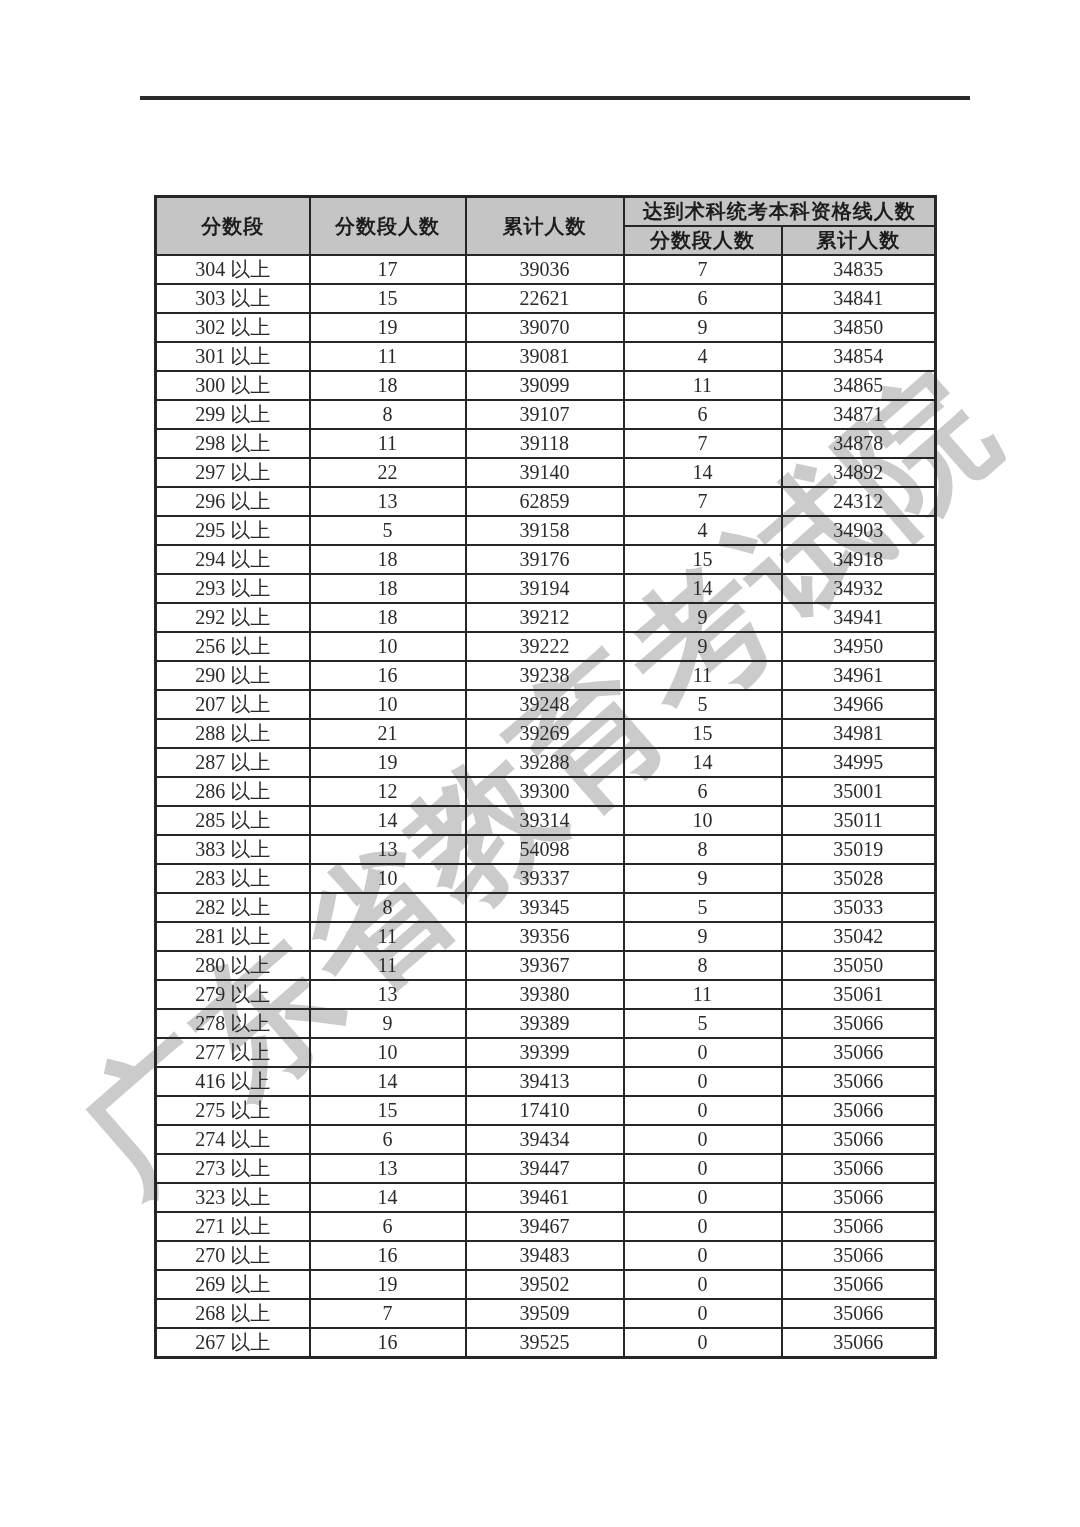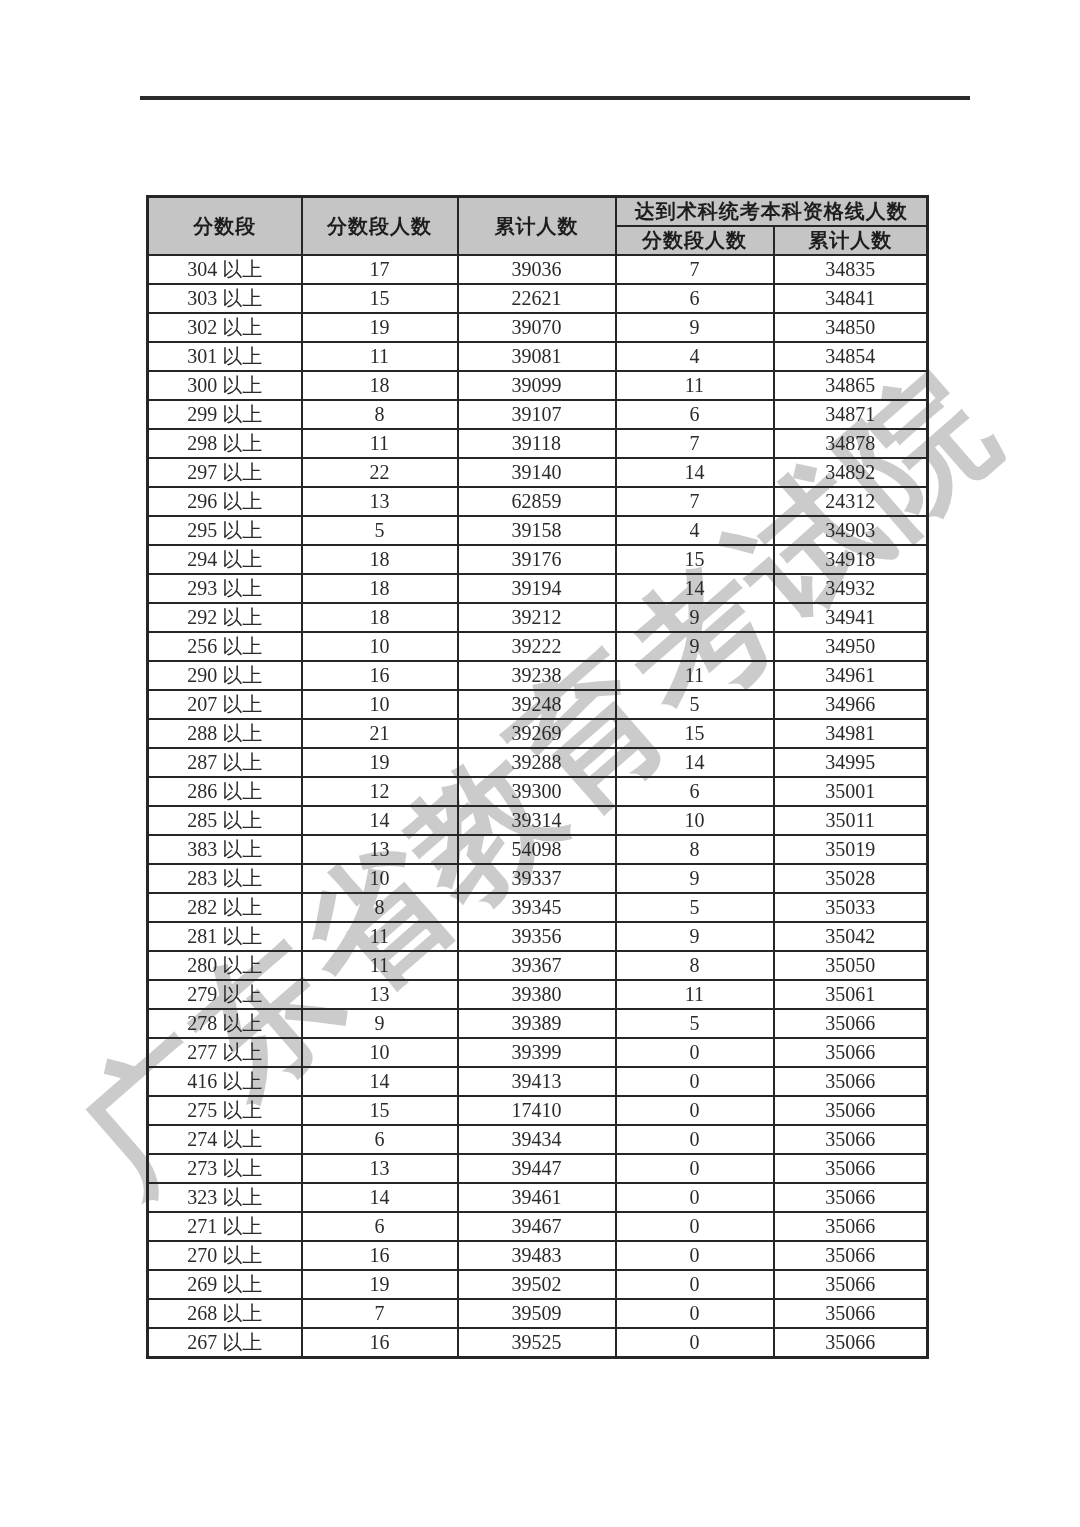--- a/index.html
+++ b/index.html
@@ -34,21 +34,21 @@
     letter-spacing: 4px;
     white-space: nowrap;
     color: var(--watermark-color, #c3c3c3);
     opacity: 0.85;
     z-index: 0;
     pointer-events: none;
     font-family: "DejaVu Serif", serif;
   }
   table.score-table {
     position: absolute;
-    left: 146px;
+    left: 154px;
     top: 195px;
     width: 780px;
     border-collapse: collapse;
     table-layout: fixed;
     z-index: 1;
   }
   table.score-table,
   table.score-table th,
   table.score-table td {
     border: 2px solid var(--table-border-color, #262626);

